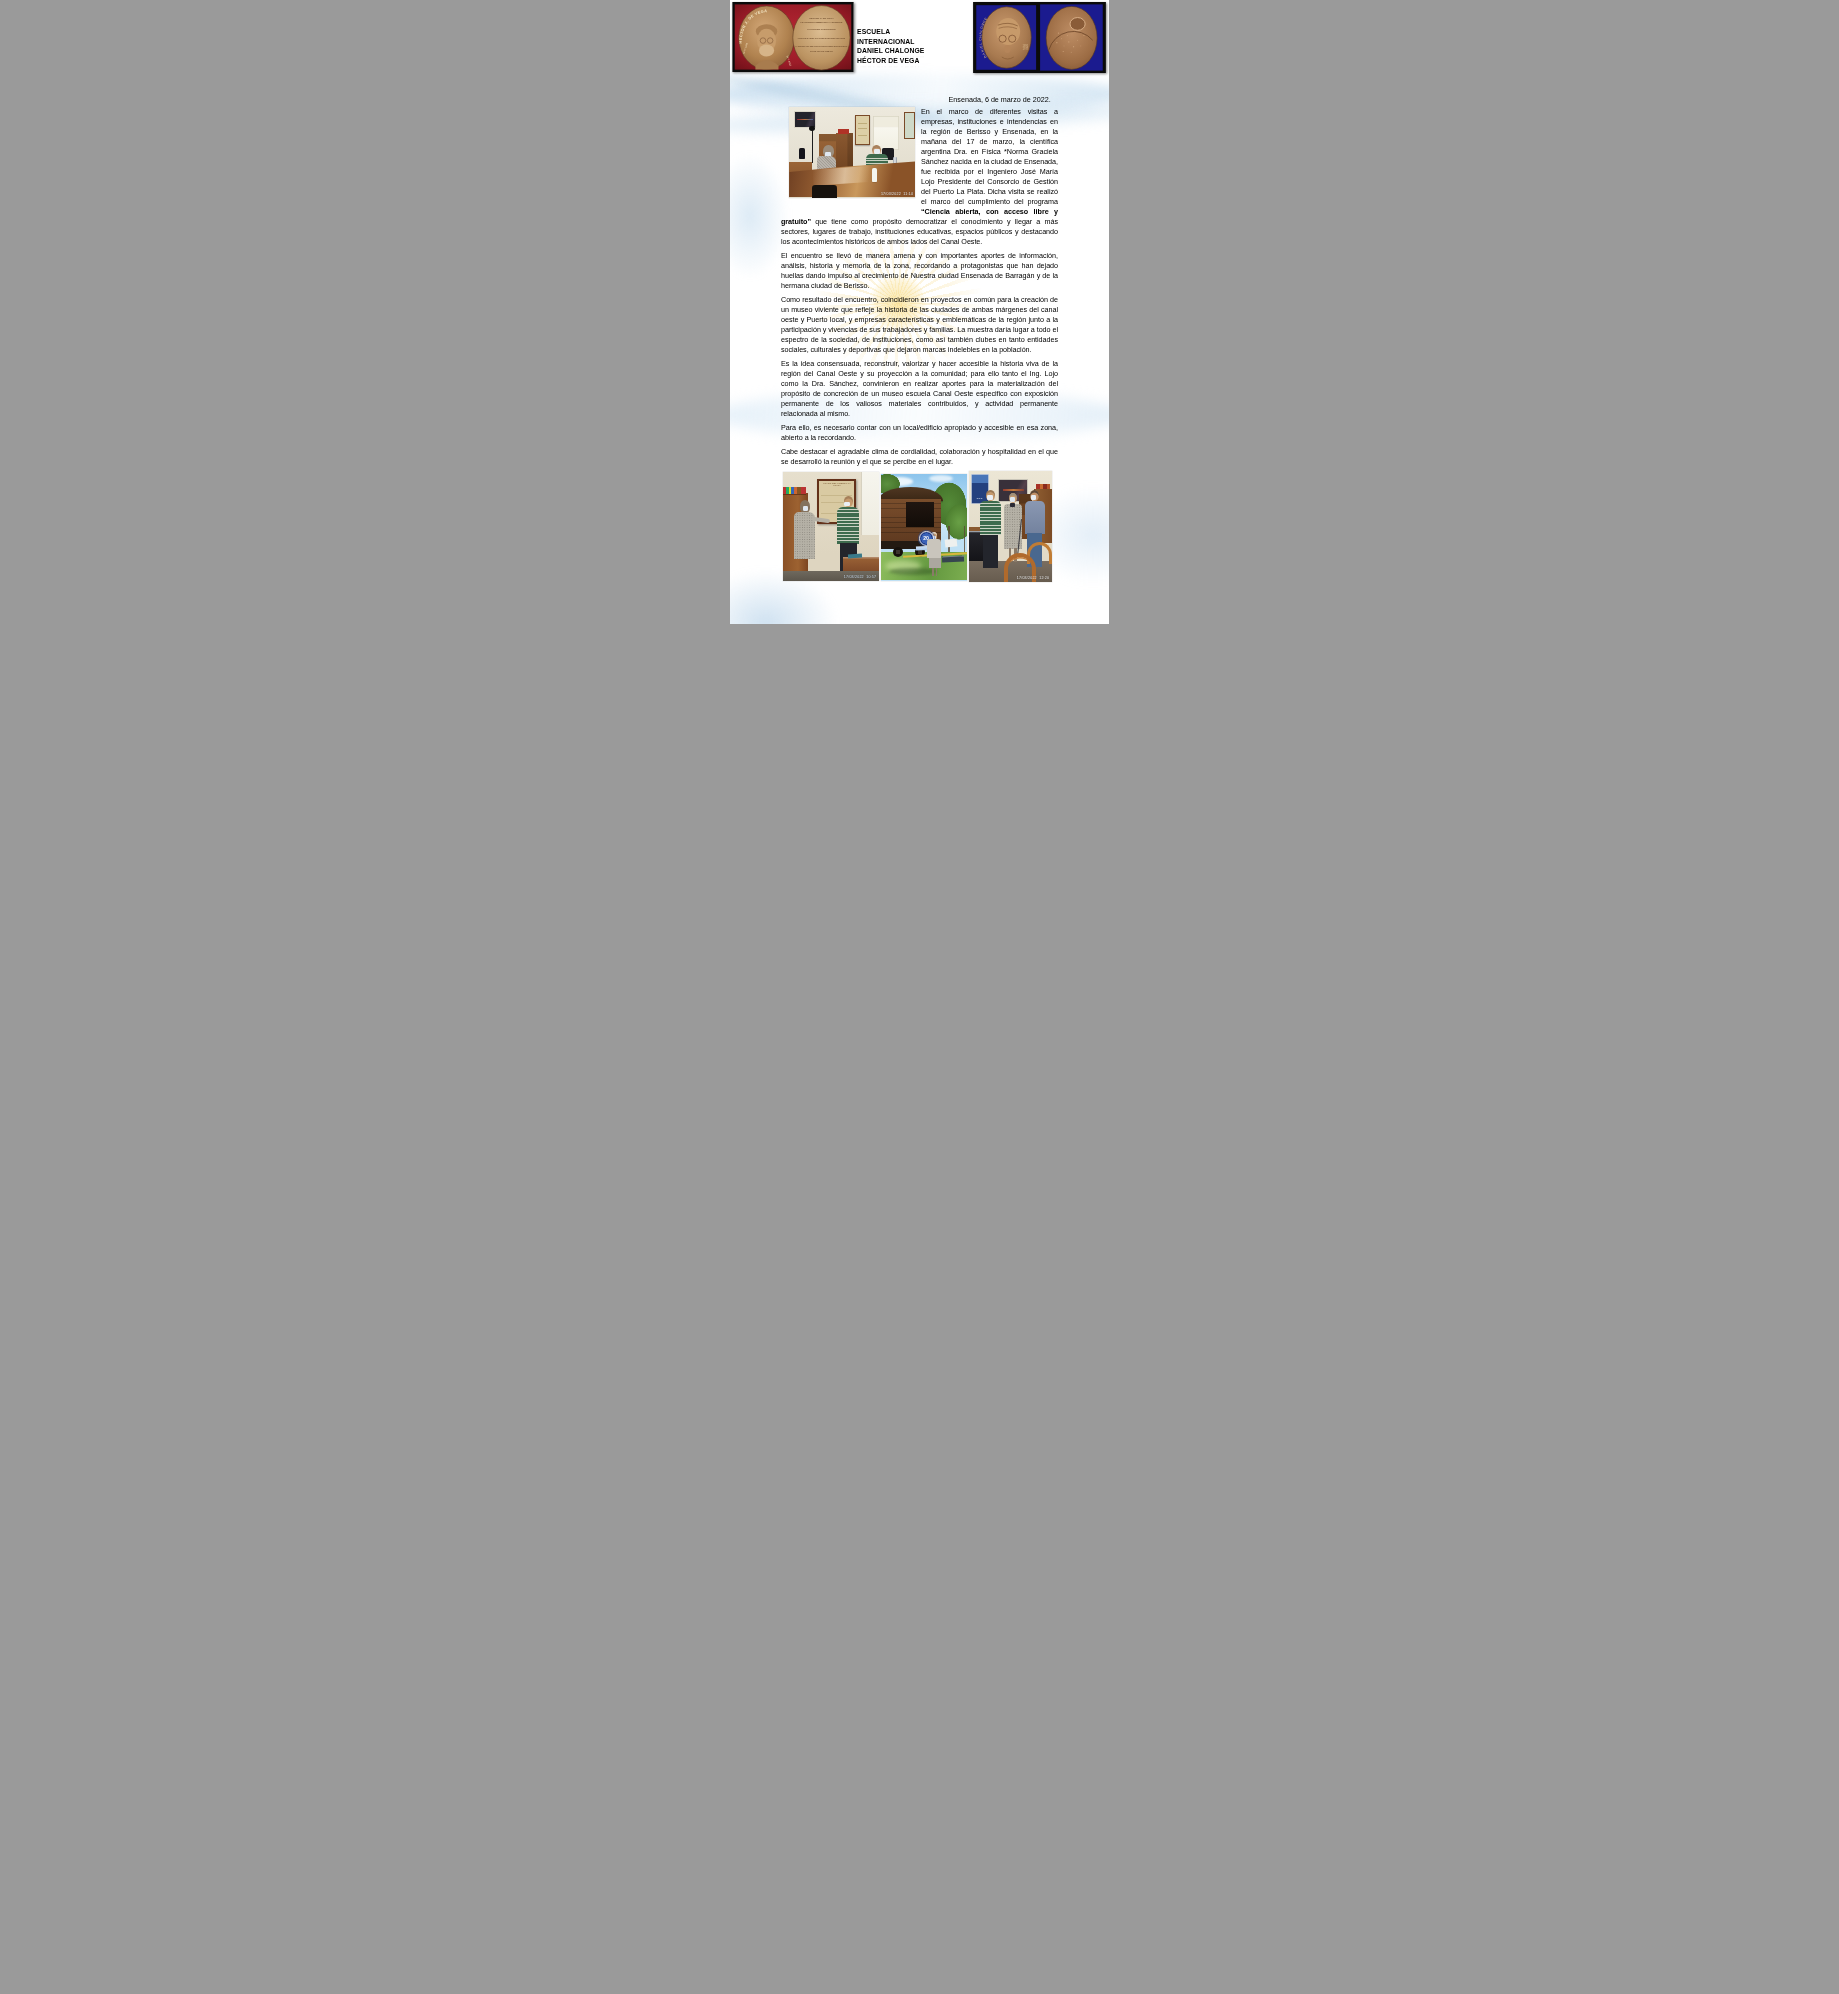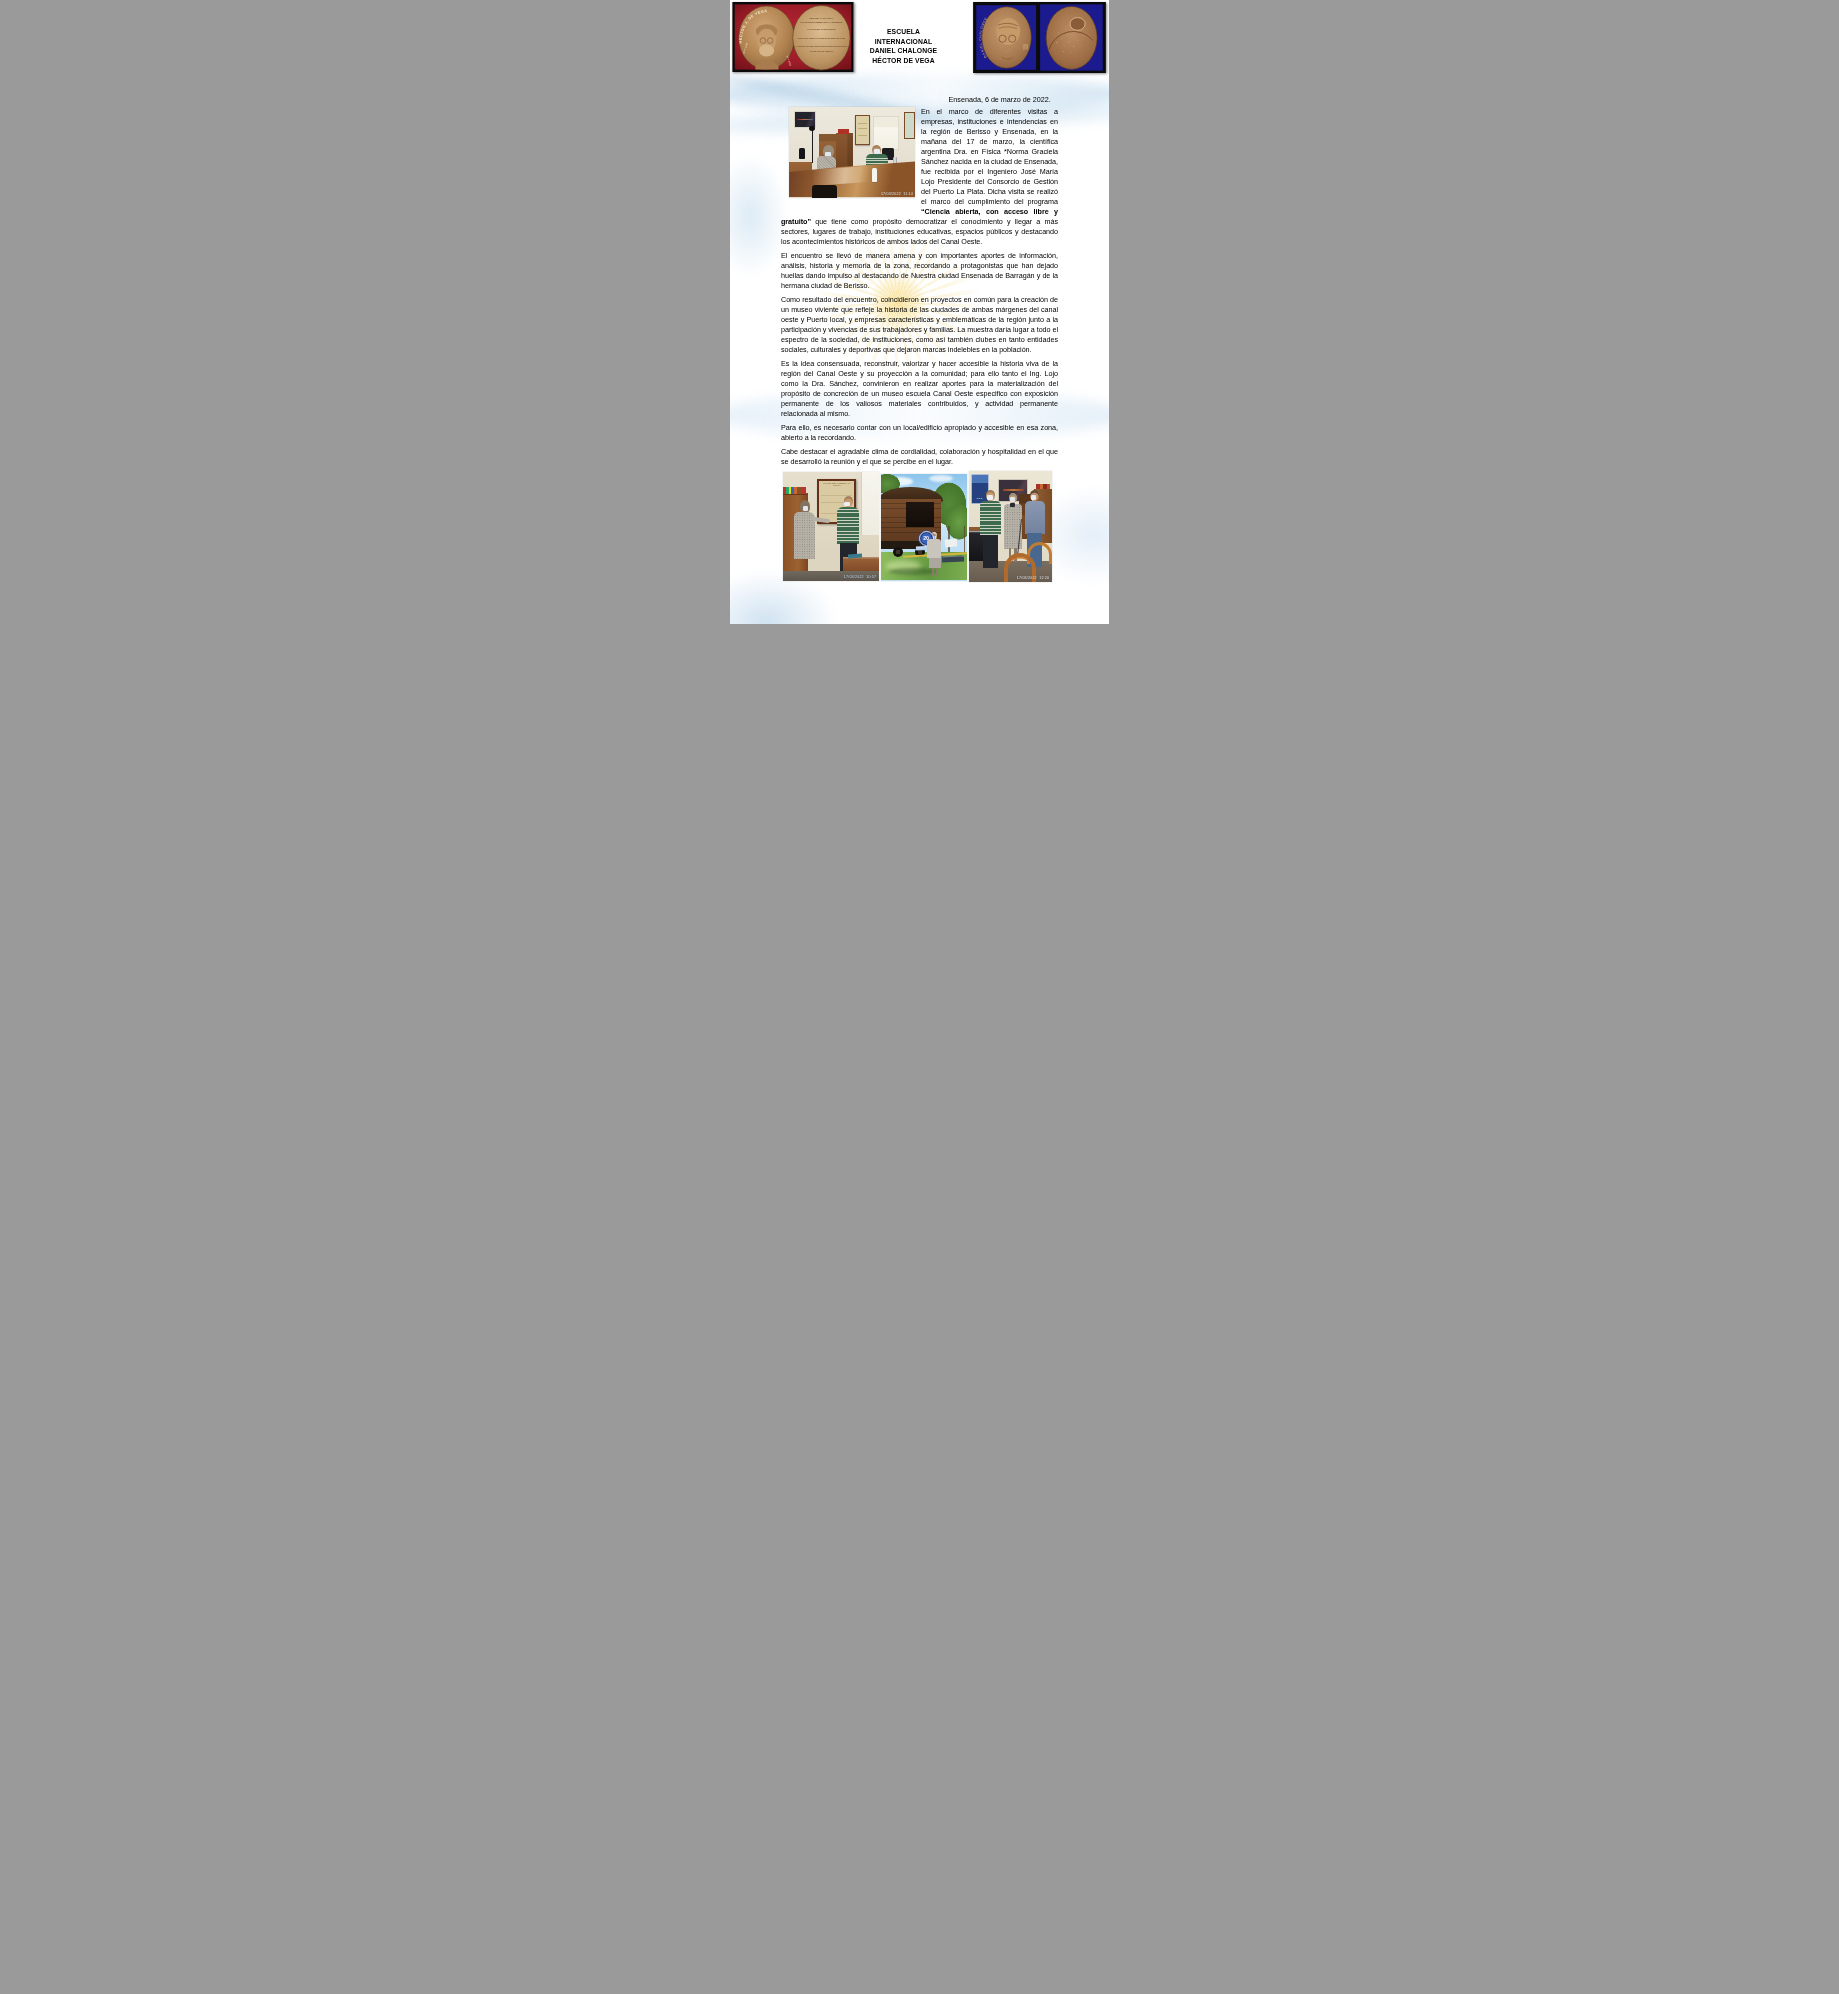--- a/index.html
+++ b/index.html
@@ -23,21 +23,21 @@
   .bg-corner-bl { left:-56px; top:555px; width:184px; height:136px; background:radial-gradient(closest-side, rgba(167,201,229,.55), transparent 78%); filter:blur(4px); }
   .bg-corner-br { left:279px; top:471px; width:168px; height:128px; background:radial-gradient(closest-side, rgba(186,213,236,.4), transparent 78%); filter:blur(4.8px); }
 
   
   header { position:relative; height:77px; z-index:2; }
   .medal-frame { position:absolute; top:2px; }
   .medal-frame svg { display:block; }
   .frame-left { left:2.4px; width:122px; height:70px; box-shadow:0.8px 1.2px 2.4px rgba(0,0,0,.45); }
   .frame-right { left:243px; width:133px; height:71px; box-shadow:0.8px 1.2px 2.4px rgba(0,0,0,.45); }
 
-  .title-block { position:absolute; left:117px; width:113px; top:26px; text-align:center; }
+  .title-block { position:absolute; left:127px; width:113px; top:26px; text-align:left; }
   .title-line { font-weight:700; font-size:6.8px; line-height:9.6px; height:9.6px; letter-spacing:0.1px; color:#000;
      transform:scaleY(1.18); transform-origin:center top;
      -webkit-box-reflect: below -3.6px linear-gradient(to bottom, transparent 58%, rgba(0,0,0,.28)); }
 
   
   main { position:relative; z-index:2; padding:0 51px; }
   p.bodytext { font-size:7.2px; line-height:10px; color:#000; text-align:justify; margin:0 0 4px 0; letter-spacing:-0.04px; }
   .date-line { font-size:7.2px; line-height:10px; text-align:right; padding-right:7.2px; margin:18.4px 0 2px 0; color:#000; }
   strong { font-weight:700; }
 
@@ -312,21 +312,21 @@
       <div class="abs pm-chair-or1"></div>
       <div class="abs pm-chair-or2"></div>
       <div class="abs pm-table"></div>
       <div class="abs pm-sheen"></div>
       <div class="abs pm-bottle"></div>
       <div class="abs pm-chairfg"></div>
       <span class="ts">17/03/2022  11:14</span>
     </div>
 
     <p class="bodytext"><span>En el marco de diferentes visitas a empresas, instituciones e intendencias en la región de Berisso y Ensenada, en la mañana del 17 de marzo, la científica argentina Dra. en Física *Norma Graciela Sánchez nacida en la ciudad de Ensenada, fue recibida por el  Ingeniero José María Lojo Presidente del Consorcio de Gestión del Puerto La Plata. Dicha visita se realizó el marco del cumplimiento del programa </span><strong>“Ciencia abierta, con acceso libre y gratuito”</strong><span> que tiene como propósito  democratizar el conocimiento y llegar a más sectores, lugares de trabajo, instituciones educativas, espacios públicos y destacando los acontecimientos históricos de ambos lados del Canal Oeste.</span></p>
-    <p class="bodytext">El encuentro se llevó de manera amena y con importantes aportes de información, análisis, historia y memoria de la zona, recordando  a protagonistas que han dejado huellas  dando impulso al destacando de Nuestra ciudad Ensenada de Barragán y de la hermana ciudad de Berisso.</p>
+    <p class="bodytext">El encuentro se llevó de manera amena y con importantes aportes de información, análisis, historia y memoria de la zona, recordando  a protagonistas que han dejado huellas  dando impulso al crecimiento de Nuestra ciudad Ensenada de Barragán y de la hermana ciudad de Berisso.</p>
     <p class="bodytext">Como resultado del encuentro, coincidieron en proyectos en común para la creación de un museo viviente que refleje la historia de las ciudades de ambas márgenes del canal oeste y Puerto local, y empresas características y emblemáticas de la región junto a la participación y vivencias de sus trabajadores y familias. La muestra daría lugar a todo el espectro de la sociedad,  de instituciones, como así también clubes en tanto entidades sociales, culturales y deportivas que dejaron marcas indelebles en la población.</p>
     <p class="bodytext">Es la idea consensuada, reconstruir, valorizar y hacer accesible la historia viva de la región del Canal Oeste y su proyección a la comunidad; para ello tanto el Ing. Lojo como la Dra. Sánchez, convinieron en realizar aportes para la materialización del propósito de concreción de un museo escuela Canal Oeste especifico con exposición permanente de los valiosos materiales contribuidos, y actividad permanente relacionada al mismo.</p>
     <p class="bodytext">Para ello, es necesario contar con un local/edificio apropiado y accesible en esa zona, abierto a la recordando.</p>
     <p class="bodytext">Cabe destacar el agradable clima de cordialidad, colaboración y hospitalidad en el que se desarrolló la reunión y el que se percibe en el lugar.</p>
 
     <div class="photo-row">
 
       <div class="photo photoA">
         <div class="abs pa-wall"></div>
         <div class="abs pa-window"></div>

